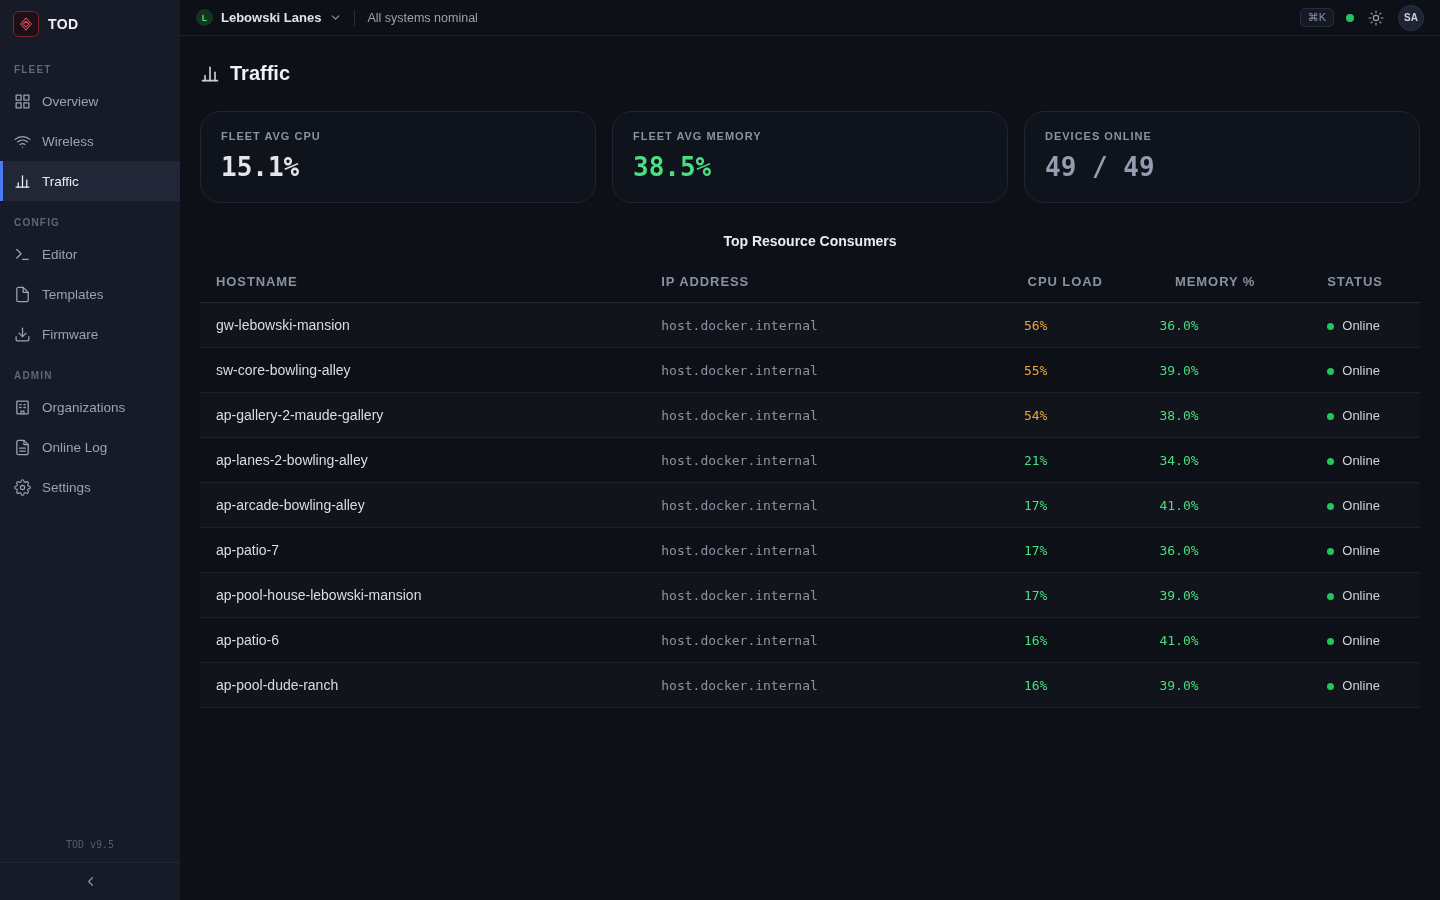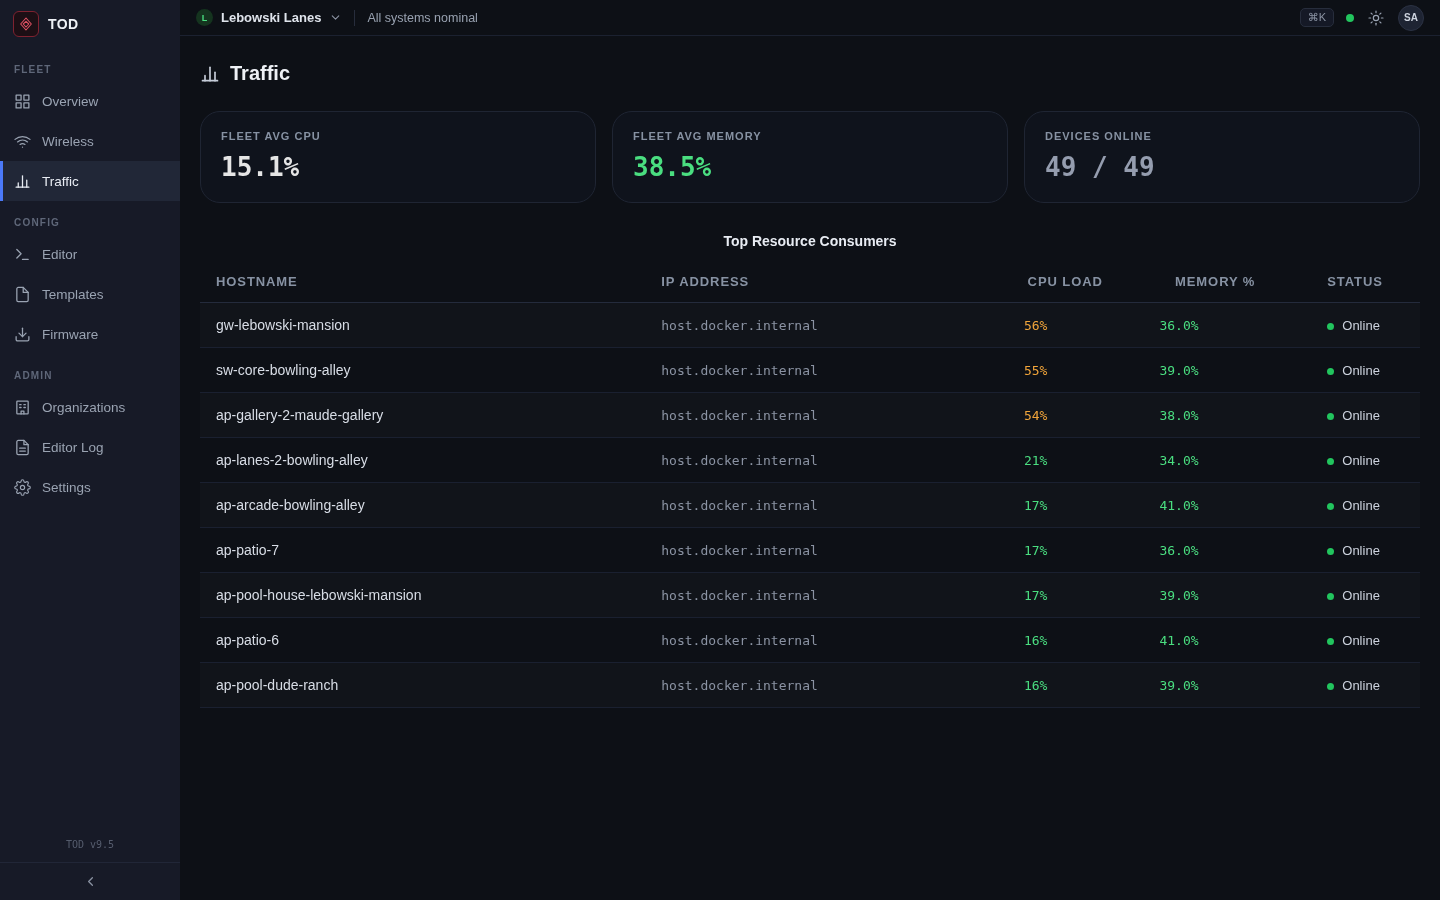--- a/index.html
+++ b/index.html
@@ -239,21 +239,21 @@
 
     <div class="sb-item">
       <span class="sb-icon">
         <svg width="17" height="17" viewBox="0 0 24 24" fill="none" stroke="currentColor" stroke-width="1.8" stroke-linecap="round" stroke-linejoin="round">
           <path d="M14 2H6a2 2 0 0 0-2 2v16a2 2 0 0 0 2 2h12a2 2 0 0 0 2-2V8z"></path>
             <polyline points="14 2 14 8 20 8"></polyline>
             <line x1="16" y1="13" x2="8" y2="13"></line>
             <line x1="16" y1="17" x2="8" y2="17"></line>
         </svg>
       </span>
-      <span>Editor Log</span>
+      <span>Online Log</span>
     </div>
 
     <div class="sb-item">
       <span class="sb-icon">
         <svg width="17" height="17" viewBox="0 0 24 24" fill="none" stroke="currentColor" stroke-width="1.6" stroke-linecap="round" stroke-linejoin="round">
           <circle cx="12" cy="12" r="3"></circle>
           <path d="M19.4 15a1.65 1.65 0 0 0 .33 1.82l.06.06a2 2 0 0 1 0 2.83 2 2 0 0 1-2.83 0l-.06-.06a1.65 1.65 0 0 0-1.82-.33 1.65 1.65 0 0 0-1 1.51V21a2 2 0 0 1-2 2 2 2 0 0 1-2-2v-.09A1.65 1.65 0 0 0 9 19.4a1.65 1.65 0 0 0-1.82.33l-.06.06a2 2 0 0 1-2.83 0 2 2 0 0 1 0-2.83l.06-.06a1.65 1.65 0 0 0 .33-1.82 1.65 1.65 0 0 0-1.51-1H3a2 2 0 0 1-2-2 2 2 0 0 1 2-2h.09A1.65 1.65 0 0 0 4.6 9a1.65 1.65 0 0 0-.33-1.82l-.06-.06a2 2 0 0 1 0-2.83 2 2 0 0 1 2.83 0l.06.06a1.65 1.65 0 0 0 1.82.33H9a1.65 1.65 0 0 0 1-1.51V3a2 2 0 0 1 2-2 2 2 0 0 1 2 2v.09a1.65 1.65 0 0 0 1 1.51 1.65 1.65 0 0 0 1.82-.33l.06-.06a2 2 0 0 1 2.83 0 2 2 0 0 1 0 2.83l-.06.06a1.65 1.65 0 0 0-.33 1.82V9a1.65 1.65 0 0 0 1.51 1H21a2 2 0 0 1 2 2 2 2 0 0 1-2 2h-.09a1.65 1.65 0 0 0-1.51 1z"></path>
         </svg>
       </span>
       <span>Settings</span>

